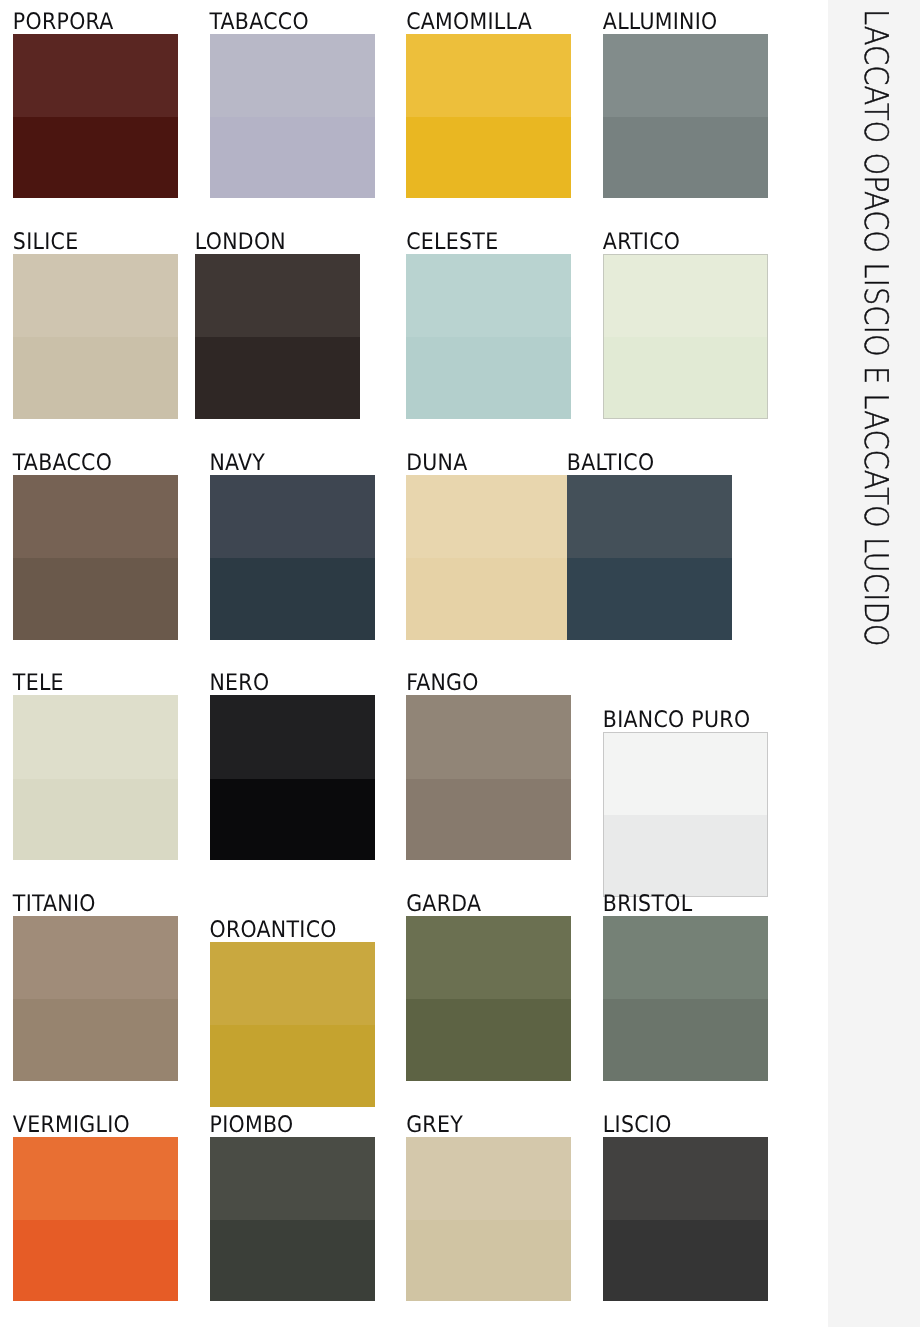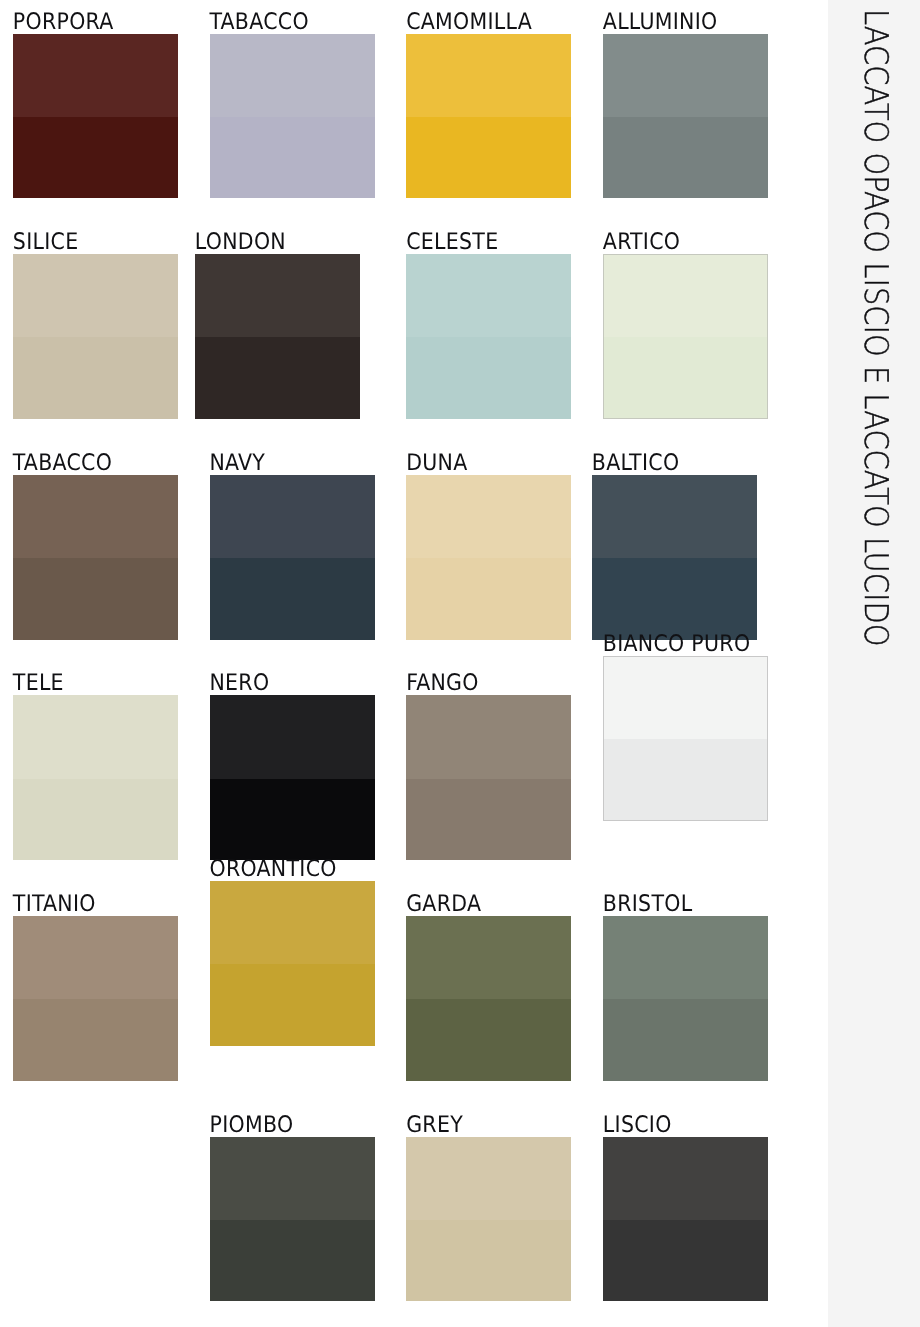--- a/index.html
+++ b/index.html
@@ -133,21 +133,21 @@
         <div class="swatch-half swatch-gloss-half" style="background: rgb(44, 58, 68);"></div>
       </div>
     </div>
       <div class="swatch-cell" style="left: 406.334px; top: 447.7px;">
       <div class="swatch-label">DUNA</div>
       <div class="swatch-chip">
         <div class="swatch-half swatch-matte-half" style="background: rgb(232, 214, 174);"></div>
         <div class="swatch-half swatch-gloss-half" style="background: rgb(230, 210, 166);"></div>
       </div>
     </div>
-      <div class="swatch-cell" style="left: 592px; top: 447.7px; padding-left: 12px;">
+      <div class="swatch-cell" style="left: 567px; top: 447.7px; padding-left: 12px;">
       <div class="swatch-label">BALTICO</div>
       <div class="swatch-chip">
         <div class="swatch-half swatch-matte-half" style="background: rgb(68, 80, 89);"></div>
         <div class="swatch-half swatch-gloss-half" style="background: rgb(50, 68, 80);"></div>
       </div>
     </div>
       <div class="swatch-cell" style="left: 13px; top: 668.3px;">
       <div class="swatch-label">TELE</div>
       <div class="swatch-chip">
         <div class="swatch-half swatch-matte-half" style="background: rgb(222, 222, 203);"></div>
@@ -161,53 +161,60 @@
         <div class="swatch-half swatch-gloss-half" style="background: rgb(10, 10, 12);"></div>
       </div>
     </div>
       <div class="swatch-cell" style="left: 406.334px; top: 668.3px;">
       <div class="swatch-label">FANGO</div>
       <div class="swatch-chip">
         <div class="swatch-half swatch-matte-half" style="background: rgb(145, 133, 119);"></div>
         <div class="swatch-half swatch-gloss-half" style="background: rgb(135, 122, 109);"></div>
       </div>
     </div>
-      <div class="swatch-cell" style="left: 603.001px; top: 629px; padding-left: 44px;">
+      <div class="swatch-cell" style="left: 603.001px; top: 705px; padding-left: 44px;">
       <div class="swatch-label">BIANCO PURO</div>
       <div class="swatch-chip" style="border: 1px solid rgb(200, 200, 200);">
         <div class="swatch-half swatch-matte-half" style="background: rgb(243, 244, 243);"></div>
         <div class="swatch-half swatch-gloss-half" style="background: rgb(233, 234, 234);"></div>
       </div>
     </div>
       <div class="swatch-cell" style="left: 13px; top: 888.9px;">
       <div class="swatch-label">TITANIO</div>
       <div class="swatch-chip">
         <div class="swatch-half swatch-matte-half" style="background: rgb(160, 140, 121);"></div>
         <div class="swatch-half swatch-gloss-half" style="background: rgb(151, 132, 111);"></div>
       </div>
     </div>
-      <div class="swatch-cell" style="left: 209.667px; top: 854px;">
+      <div class="swatch-cell" style="left: 209.667px; top: 915px;">
       <div class="swatch-label">OROANTICO</div>
       <div class="swatch-chip">
         <div class="swatch-half swatch-matte-half" style="background: rgb(201, 168, 63);"></div>
         <div class="swatch-half swatch-gloss-half" style="background: rgb(197, 163, 47);"></div>
       </div>
     </div>
       <div class="swatch-cell" style="left: 406.334px; top: 888.9px;">
       <div class="swatch-label">GARDA</div>
       <div class="swatch-chip">
         <div class="swatch-half swatch-matte-half" style="background: rgb(107, 112, 81);"></div>
         <div class="swatch-half swatch-gloss-half" style="background: rgb(93, 99, 68);"></div>
       </div>
     </div>
       <div class="swatch-cell" style="left: 603.001px; top: 888.9px;">
       <div class="swatch-label">BRISTOL</div>
       <div class="swatch-chip">
         <div class="swatch-half swatch-matte-half" style="background: rgb(117, 129, 118);"></div>
         <div class="swatch-half swatch-gloss-half" style="background: rgb(107, 117, 107);"></div>
+      </div>
+    </div>
+      <div class="swatch-cell" style="left: 13px; top: 1109.5px;">
+      <div class="swatch-label">VERMIGLIO</div>
+      <div class="swatch-chip">
+        <div class="swatch-half swatch-matte-half" style="background: rgb(232, 111, 51);"></div>
+        <div class="swatch-half swatch-gloss-half" style="background: rgb(230, 92, 38);"></div>
       </div>
     </div>
       <div class="swatch-cell" style="left: 209.667px; top: 1109.5px;">
       <div class="swatch-label">PIOMBO</div>
       <div class="swatch-chip">
         <div class="swatch-half swatch-matte-half" style="background: rgb(74, 76, 69);"></div>
         <div class="swatch-half swatch-gloss-half" style="background: rgb(59, 63, 57);"></div>
       </div>
     </div>
       <div class="swatch-cell" style="left: 406.334px; top: 1109.5px;">

